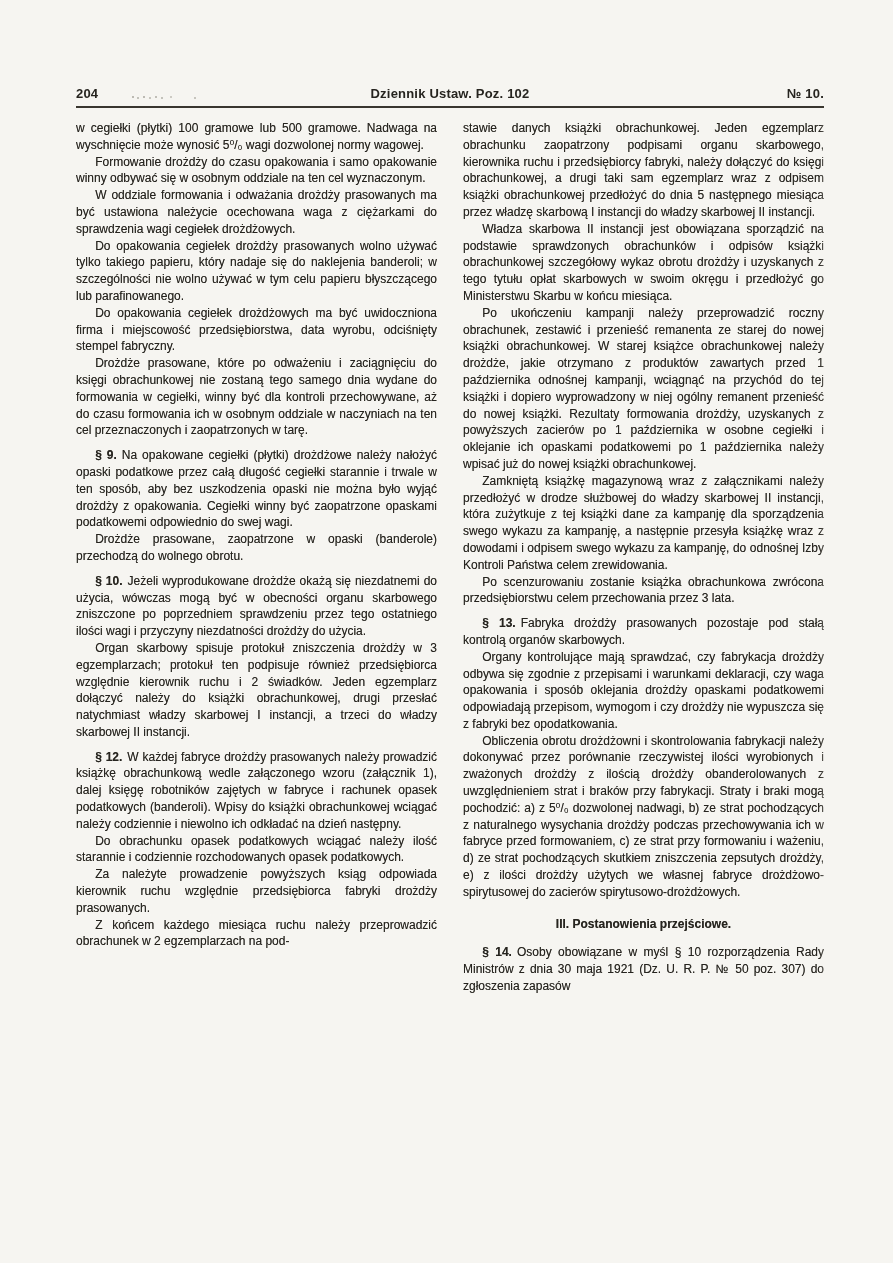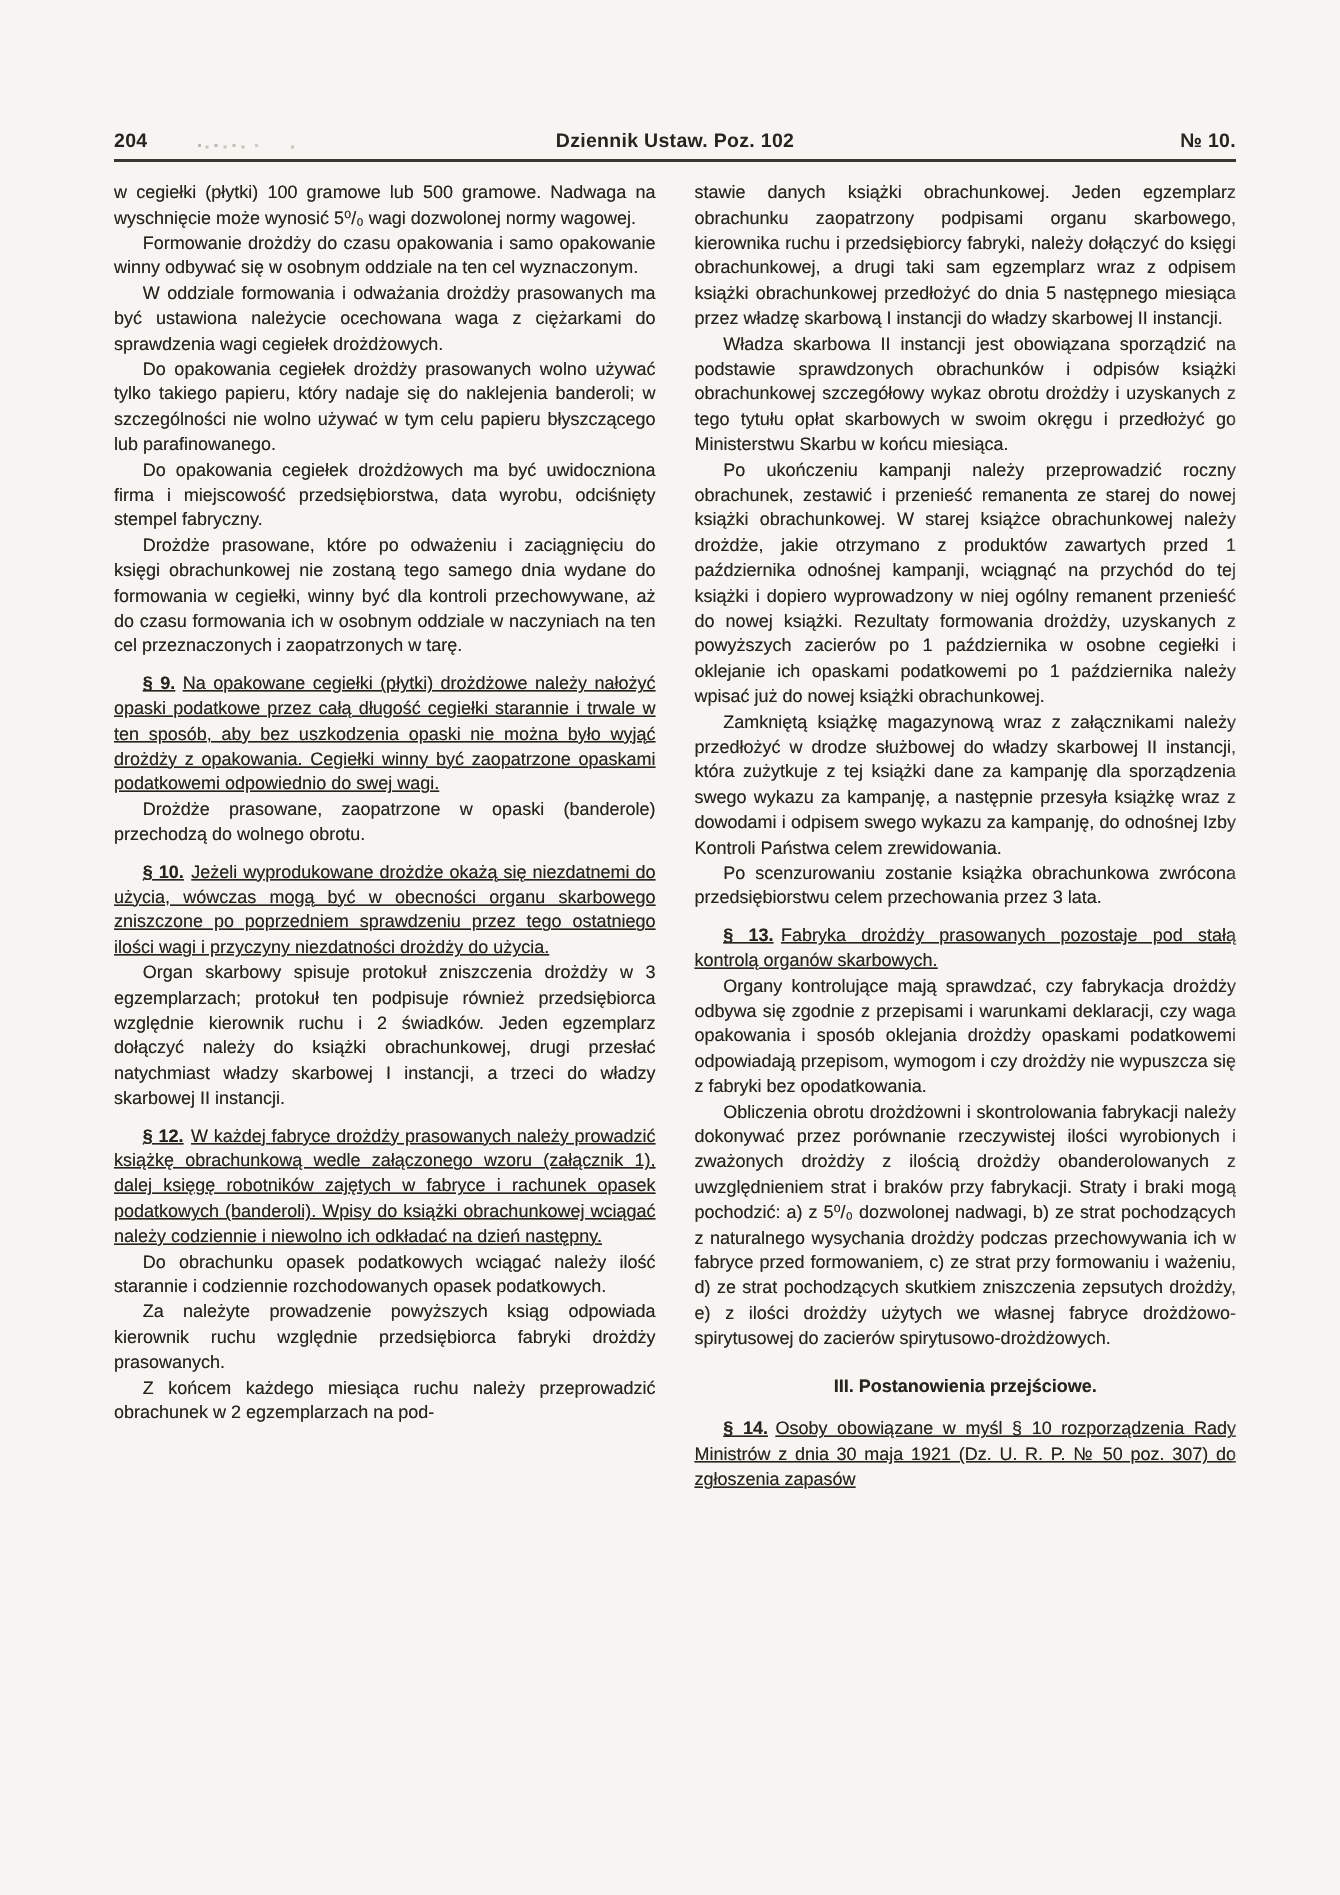--- a/index.html
+++ b/index.html
@@ -45,21 +45,21 @@
     text-align: justify;
     hyphens: auto;
     -webkit-hyphens: auto;
     text-shadow: 0 0 0.3px rgba(50,46,38,0.55);
   }
   .col p {
     margin: 0;
     text-indent: 1.6em;
   }
   .col p.cont { text-indent: 0; }
-  .col p.sect { margin-top: 8px; text-decoration: underline; }
+  .col p.sect { margin-top: 8px; }
   .lead { font-weight: bold; margin-right: 5px; }
   .section-heading {
     text-align: center;
     font-weight: bold;
     margin: 15px 0 12px 0;
     text-indent: 0;
   }
   
   .artifact-dots {
     position: absolute;

